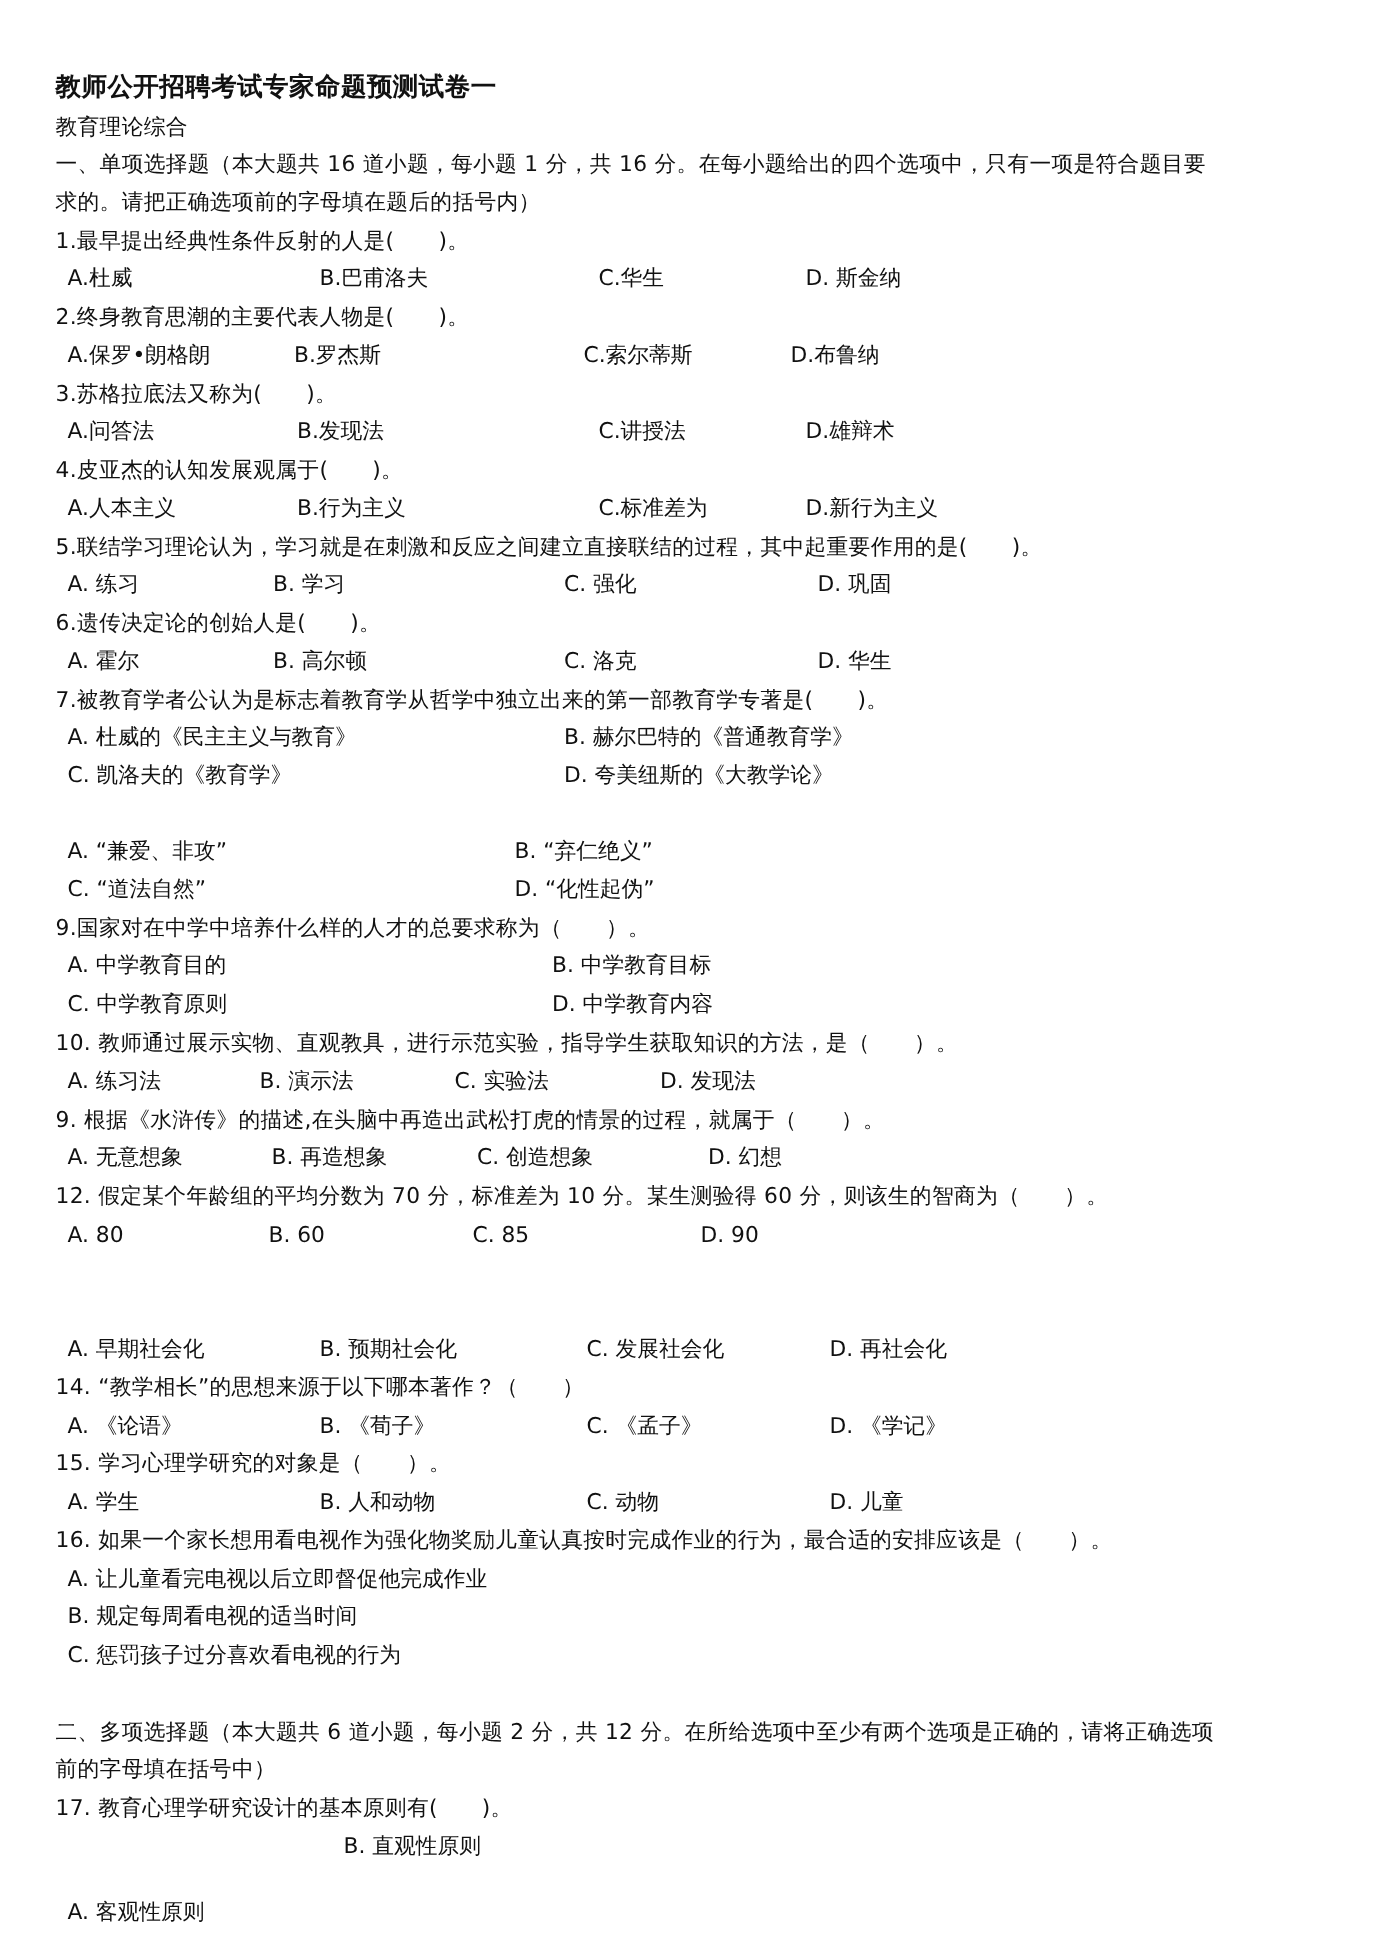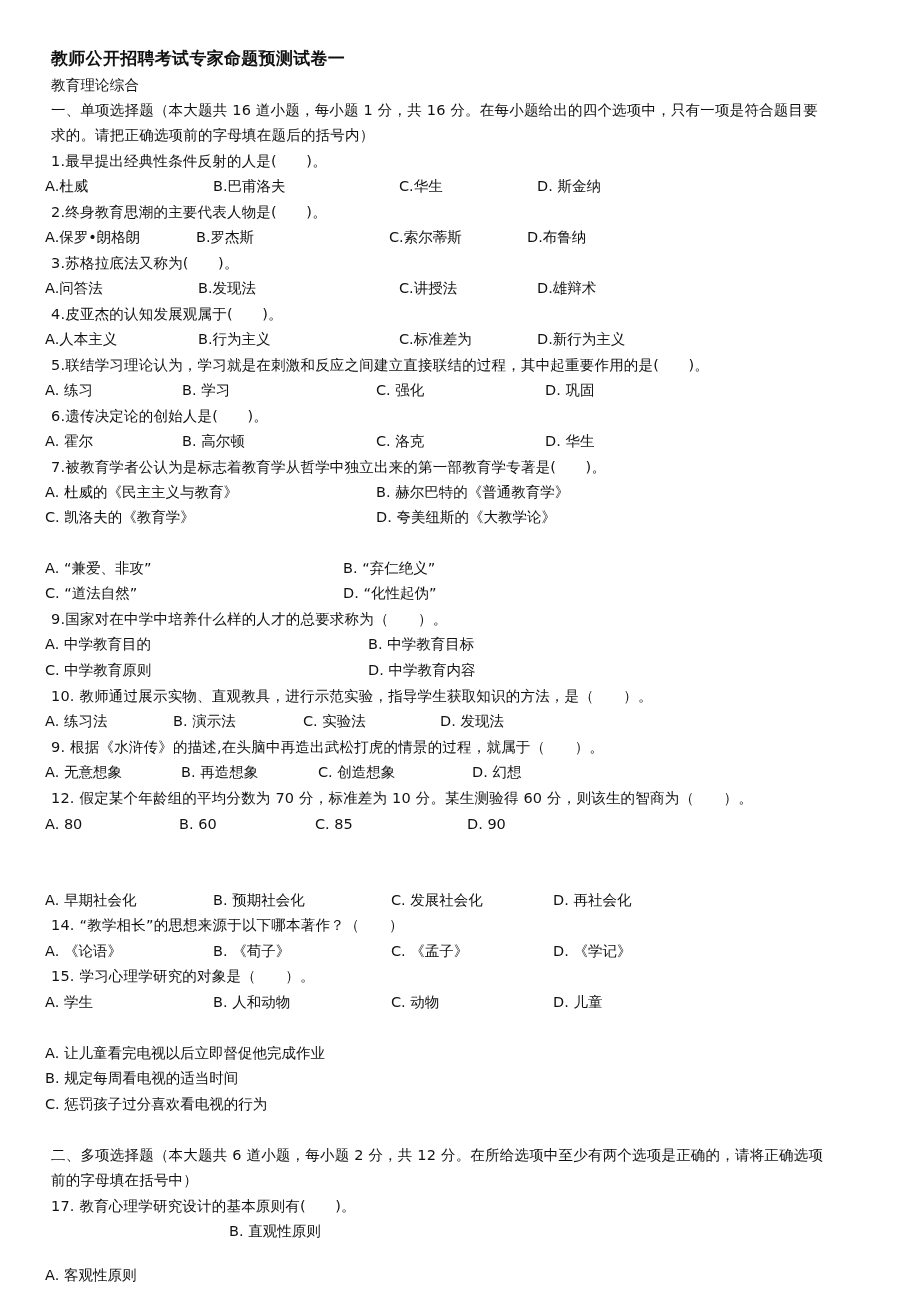--- a/index.html
+++ b/index.html
@@ -1,19 +1,19 @@
 <!DOCTYPE html>
 <html><head>
 <meta charset="utf-8">
 <style>
   html, body { margin: 0; padding: 0; background: #ffffff; }
   body { width: 920px; height: 1302px; position: relative; overflow: hidden;
          font-family: "DejaVu Sans", "Liberation Sans", sans-serif; color: #111; }
   .page { position: absolute; left: 0; top: 0; width: 920px; height: 1302px; }
-  .line { position: absolute; left: 51px; font-size: 14.5px; line-height: 20px; white-space: nowrap; letter-spacing: 0.2px; }
+  .line { position: absolute; left: 37px; font-size: 14.5px; line-height: 20px; white-space: nowrap; letter-spacing: 0.2px; }
   .title { font-weight: bold; font-size: 17px; letter-spacing: 0.3px; }
   .opt { position: absolute; font-size: 14.5px; line-height: 20px; white-space: nowrap; }
 </style>
 </head>
 <body>
 
 <div class="page">
   <div class="line title" style="top:48px">教师公开招聘考试专家命题预测试卷一</div>
   <div class="line" style="top:75px">教育理论综合</div>
   <div class="line" style="top:100px">一、单项选择题（本大题共 16 道小题，每小题 1 分，共 16 分。在每小题给出的四个选项中，只有一项是符合题目要</div>
@@ -100,20 +100,21 @@
   <div class="opt" style="top:941px;left:213px">B.  《荀子》</div>
   <div class="opt" style="top:941px;left:391px">C.  《孟子》</div>
   <div class="opt" style="top:941px;left:553px">D.  《学记》</div>
 
   <div class="line" style="top:966px">15.  学习心理学研究的对象是（　　）。</div>
   <div class="opt" style="top:992px;left:45px">A.  学生</div>
   <div class="opt" style="top:992px;left:213px">B.  人和动物</div>
   <div class="opt" style="top:992px;left:391px">C.  动物</div>
   <div class="opt" style="top:992px;left:553px">D.  儿童</div>
 
+  <div class="line" style="top:1017px">16.  如果一个家长想用看电视作为强化物奖励儿童认真按时完成作业的行为，最合适的安排应该是（　　）。</div>
   <div class="opt" style="top:1043px;left:45px">A.  让儿童看完电视以后立即督促他完成作业</div>
   <div class="opt" style="top:1068px;left:45px">B.  规定每周看电视的适当时间</div>
   <div class="opt" style="top:1094px;left:45px">C.  惩罚孩子过分喜欢看电视的行为</div>
 
   <div class="line" style="top:1145px">二、多项选择题（本大题共 6 道小题，每小题 2 分，共 12 分。在所给选项中至少有两个选项是正确的，请将正确选项</div>
   <div class="line" style="top:1170px">前的字母填在括号中）</div>
 
   <div class="line" style="top:1196px">17.  教育心理学研究设计的基本原则有(　　)。</div>
   <div class="opt" style="top:1265px;left:45px">A.  客观性原则</div>
   <div class="opt" style="top:1221px;left:229px">B.    直观性原则</div>

